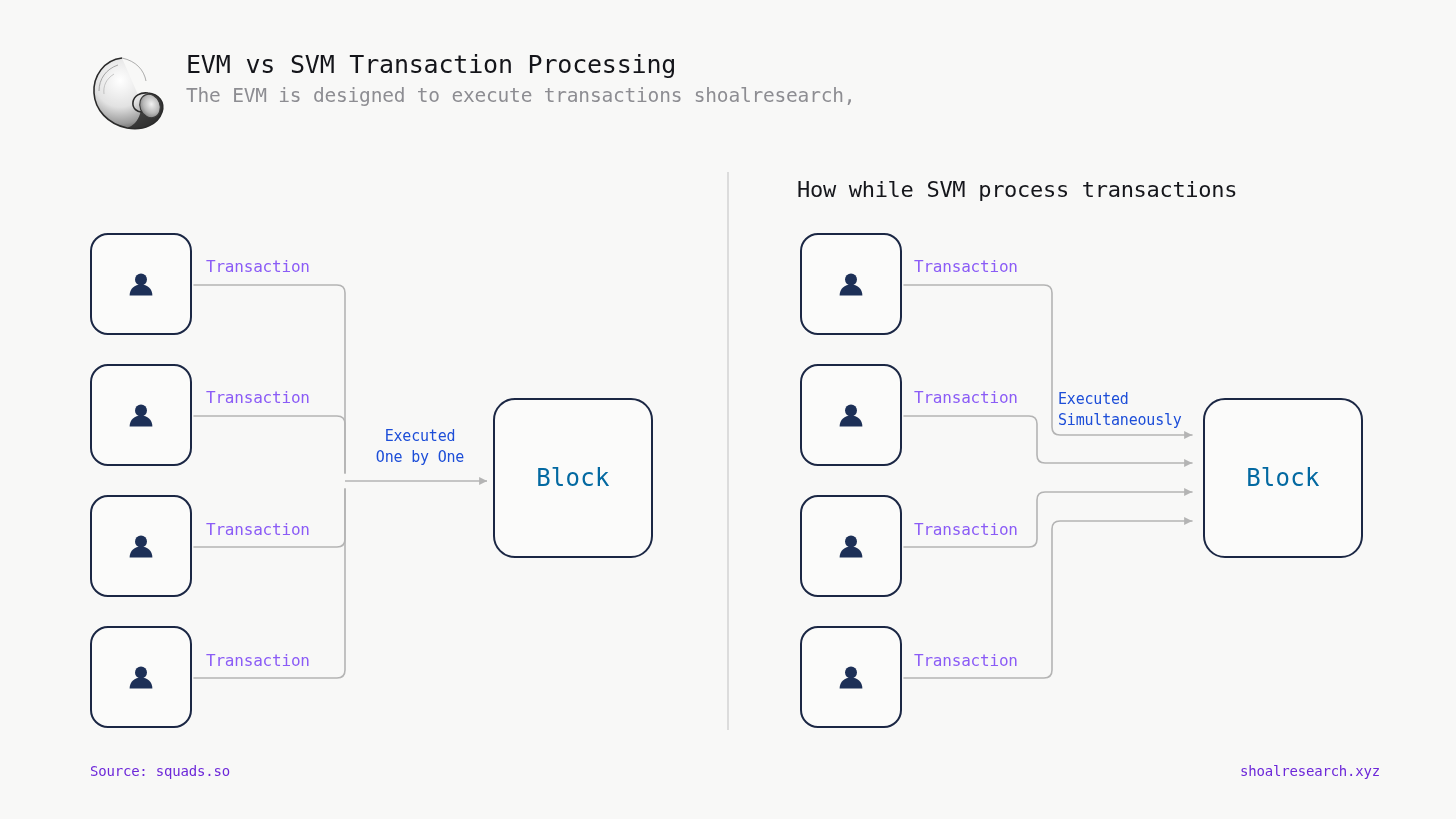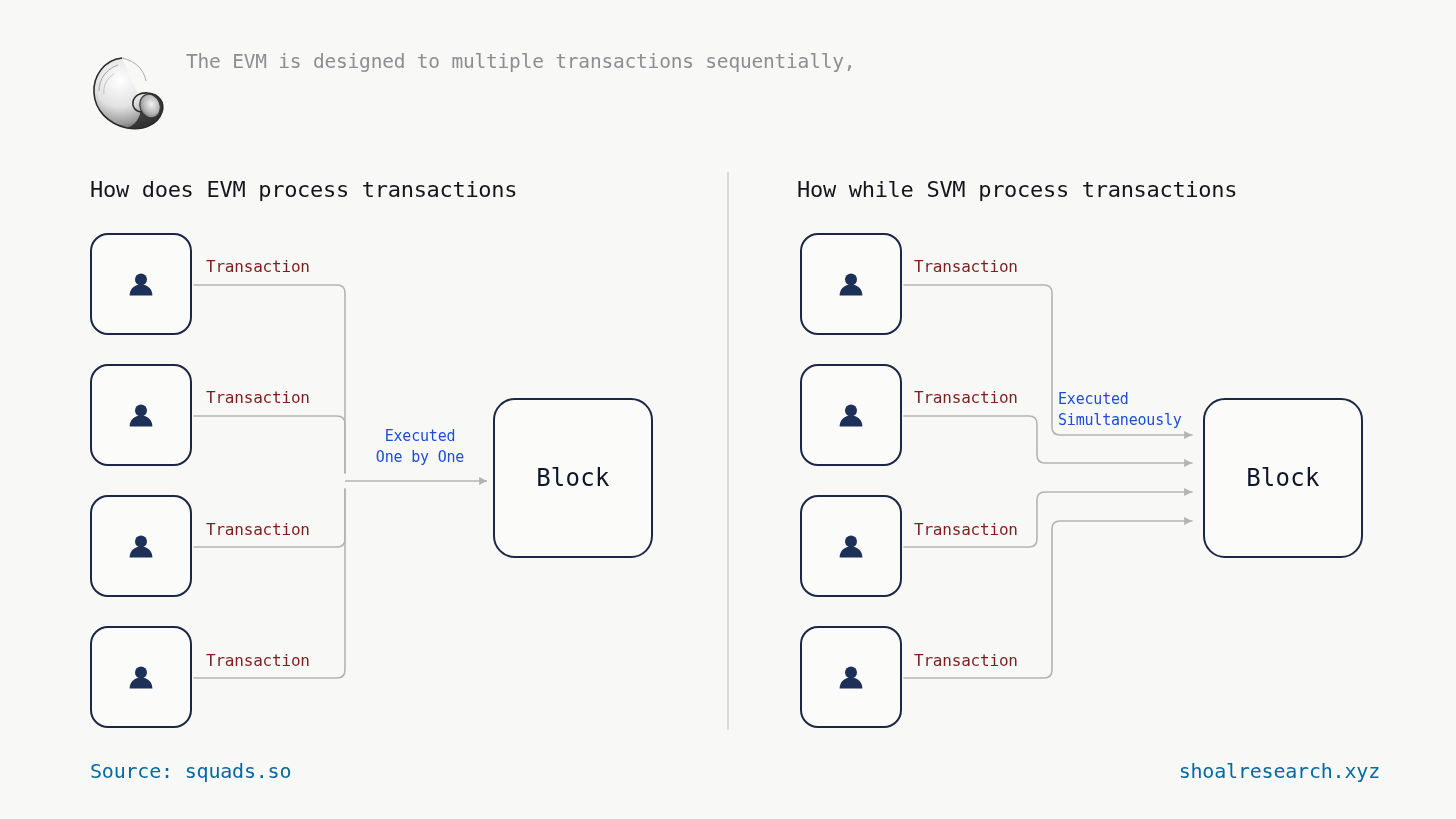--- a/index.html
+++ b/index.html
@@ -96,39 +96,39 @@
     left: 50%;
     top: 50%;
     transform: translate(-50%, -50%);
   }
 
   
   .tx-label {
     position: absolute;
     font-size: 16px;
     line-height: 20px;
-    color: #7f1d1d;
+    color: #8b5cf6;
     letter-spacing: -0.2px;
     white-space: nowrap;
   }
 
   
   .block-box {
     position: absolute;
     border: 2px solid #1b2744;
     border-radius: 22px;
     background: #fbfbfa;
     box-sizing: border-box;
     display: flex;
     align-items: center;
     justify-content: center;
   }
   .block-label {
     font-size: 24px;
-    color: #0f172a;
+    color: #0369a1;
     letter-spacing: 0.3px;
   }
   #block-evm {
     left: 493px;
     top: 398px;
     width: 160px;
     height: 160px;
   }
   #block-svm {
     left: 1203px;
@@ -156,23 +156,23 @@
     left: 1058px;
     top: 389px;
     width: 132px;
     text-align: left;
   }
 
   
   .footer-text {
     position: absolute;
     top: 760px;
-    font-size: 20px;
+    font-size: 14px;
     line-height: 22px;
-    color: #0369a1;
+    color: #6d28d9;
     letter-spacing: -0.2px;
     white-space: nowrap;
   }
   #footer-source { left: 90px; }
   #footer-site { right: 76px; }
 </style>
 </head>
 <body>
 
 <div id="canvas">
@@ -199,24 +199,24 @@
       <path d="M39 76 C56 79 70 72 74 60 C77 50 71 42 60 41
                C56 47 54 55 52 62 C50 69 45 74 39 76 Z" fill="#2d2d2d" opacity="0.88"></path>
       <ellipse cx="62" cy="54" rx="10" ry="12" transform="rotate(-22 62 54)" fill="url(#apG)" stroke="#3a3a3a" stroke-width="1.1"></ellipse>
       <path d="M30 13 C18 17 11 27 11 39" fill="none" stroke="#8f8f8f" stroke-width="1" opacity="0.75"></path>
       <path d="M26 22 C18 27 15 34 16 42" fill="none" stroke="#9c9c9c" stroke-width="0.9" opacity="0.6"></path>
       <path d="M34 6 C48 9 56 18 58 29" fill="none" stroke="#6e6e6e" stroke-width="1" opacity="0.55"></path>
     </svg>
   </div>
 
   <div id="header-text">
-    <div class="subtitle-line">The EVM is designed to multiple transactions sequentially,</div>
-  </div>
-
-  <div id="heading-evm" class="section-heading">How does EVM process transactions</div>
+    <div id="title">EVM vs SVM Transaction Processing</div>
+    <div class="subtitle-line">The EVM is designed to execute transactions shoalresearch,</div>
+  </div>
+
   <div id="heading-svm" class="section-heading">How while SVM process transactions</div>
 
   <div id="divider"></div>
 
   <svg id="wires" viewBox="0 0 1456 819">
     <defs>
       <marker id="ah" markerWidth="9" markerHeight="9" refX="8.4" refY="4.5" orient="auto" markerUnits="userSpaceOnUse">
         <path d="M0.5,0.6 L8.6,4.5 L0.5,8.4 Z" fill="#b4b4b4"></path>
       </marker>
     </defs>

